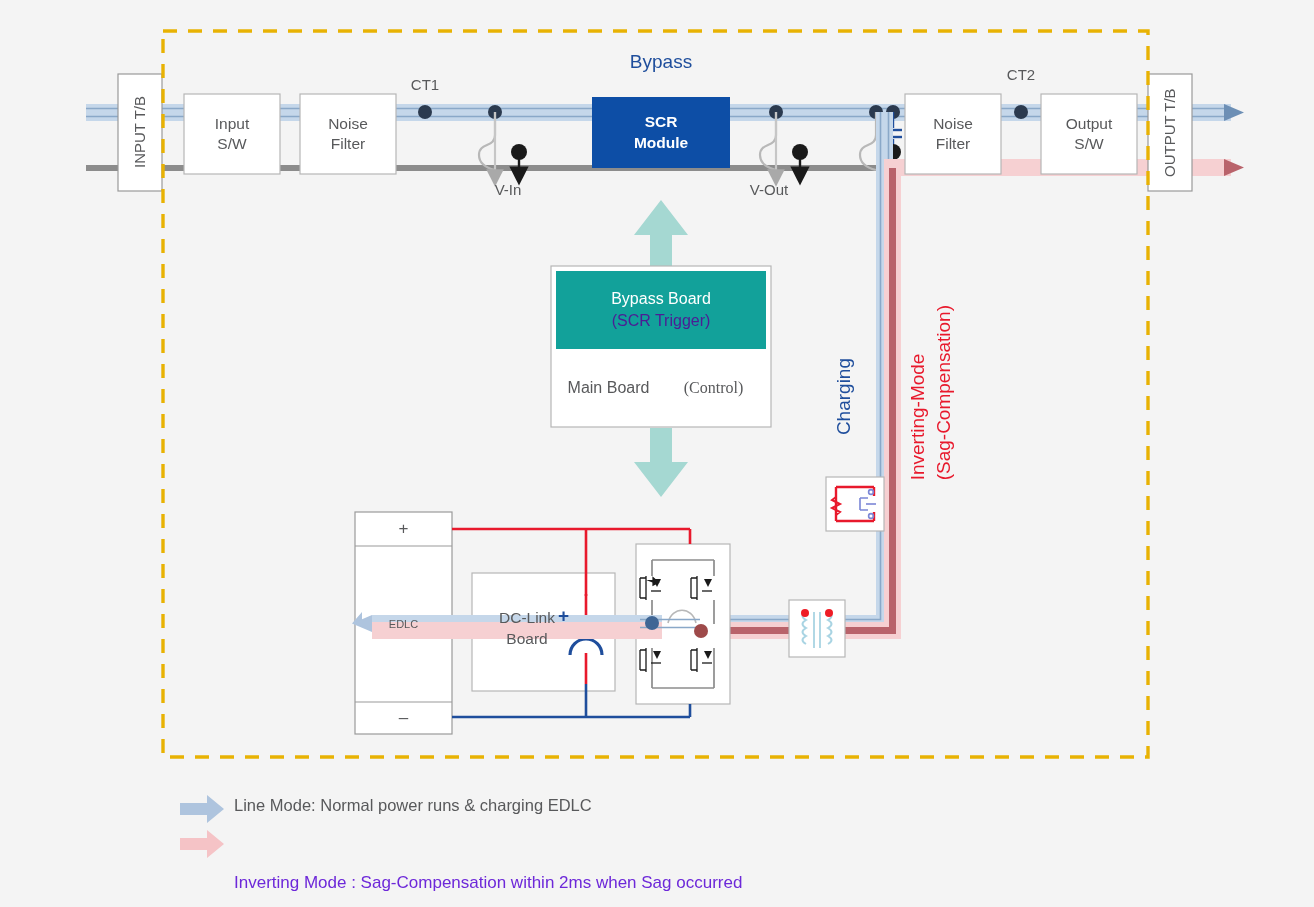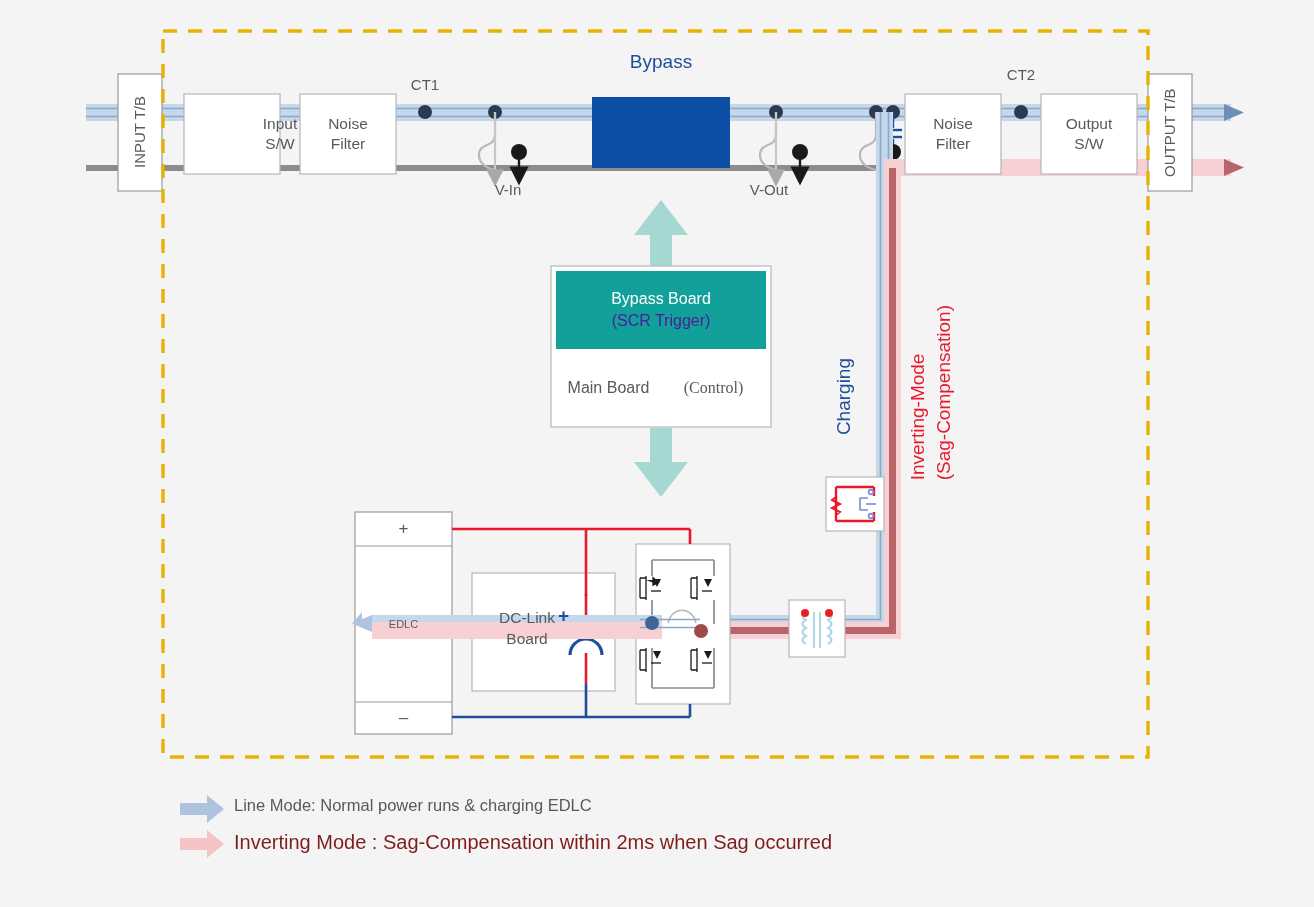--- a/index.html
+++ b/index.html
@@ -249,31 +249,36 @@
   </g>
 </svg>
 
 <div class="lbl vert" style="left:119px;top:74px;width:42px;height:117px;
      display:flex;align-items:center;justify-content:center;font-size:15px;">INPUT T/B</div>
 
 <div class="lbl vert" style="left:1149px;top:74px;width:42px;height:117px;
      display:flex;align-items:center;justify-content:center;font-size:15px;">OUTPUT T/B</div>
 
 <div style="position:absolute;left:184px;top:94px;width:96px;height:80px;
-     display:flex;flex-direction:column;align-items:center;justify-content:center;padding-left:48px;">
+     display:flex;flex-direction:column;align-items:center;justify-content:center;">
   <div class="boxlbl" style="position:static;">Input</div>
   <div class="boxlbl" style="position:static;">S/W</div>
 </div>
 
 <div style="position:absolute;left:300px;top:94px;width:96px;height:80px;
      display:flex;flex-direction:column;align-items:center;justify-content:center;">
   <div class="boxlbl" style="position:static;">Noise</div>
   <div class="boxlbl" style="position:static;">Filter</div>
 </div>
 
+<div style="position:absolute;left:592px;top:97px;width:138px;height:71px;
+     display:flex;flex-direction:column;align-items:center;justify-content:center;">
+  <div style="color:#fff;font-size:15.5px;font-weight:600;line-height:1.35;">SCR</div>
+  <div style="color:#fff;font-size:15.5px;font-weight:600;line-height:1.35;">Module</div>
+</div>
 
 <div style="position:absolute;left:905px;top:94px;width:96px;height:80px;
      display:flex;flex-direction:column;align-items:center;justify-content:center;">
   <div class="boxlbl" style="position:static;">Noise</div>
   <div class="boxlbl" style="position:static;">Filter</div>
 </div>
 
 <div style="position:absolute;left:1041px;top:94px;width:96px;height:80px;
      display:flex;flex-direction:column;align-items:center;justify-content:center;">
   <div class="boxlbl" style="position:static;">Output</div>
@@ -319,17 +324,17 @@
      color:#58595b;font-size:15.5px;line-height:1.35;">
   <div>DC-Link</div>
   <div>Board</div>
 </div>
 
 <div style="position:absolute;left:558px;top:605px;color:#1f4e9c;font-size:19px;font-weight:700;">+</div>
 
 <div style="position:absolute;left:234px;top:796px;color:#58595b;font-size:16.5px;">
   <span>Line Mode: Normal power runs &amp; charging EDLC</span>
 </div>
-<div style="position:absolute;left:234px;top:831px;color:#7f1d1d;font-size:20px;">
+<div style="position:absolute;left:234px;top:873px;color:#6d28d9;font-size:17px;">
   <span>Inverting  Mode : Sag-Compensation within 2ms when Sag occurred</span>
 </div>
 
 </div>
 
 </body></html>

